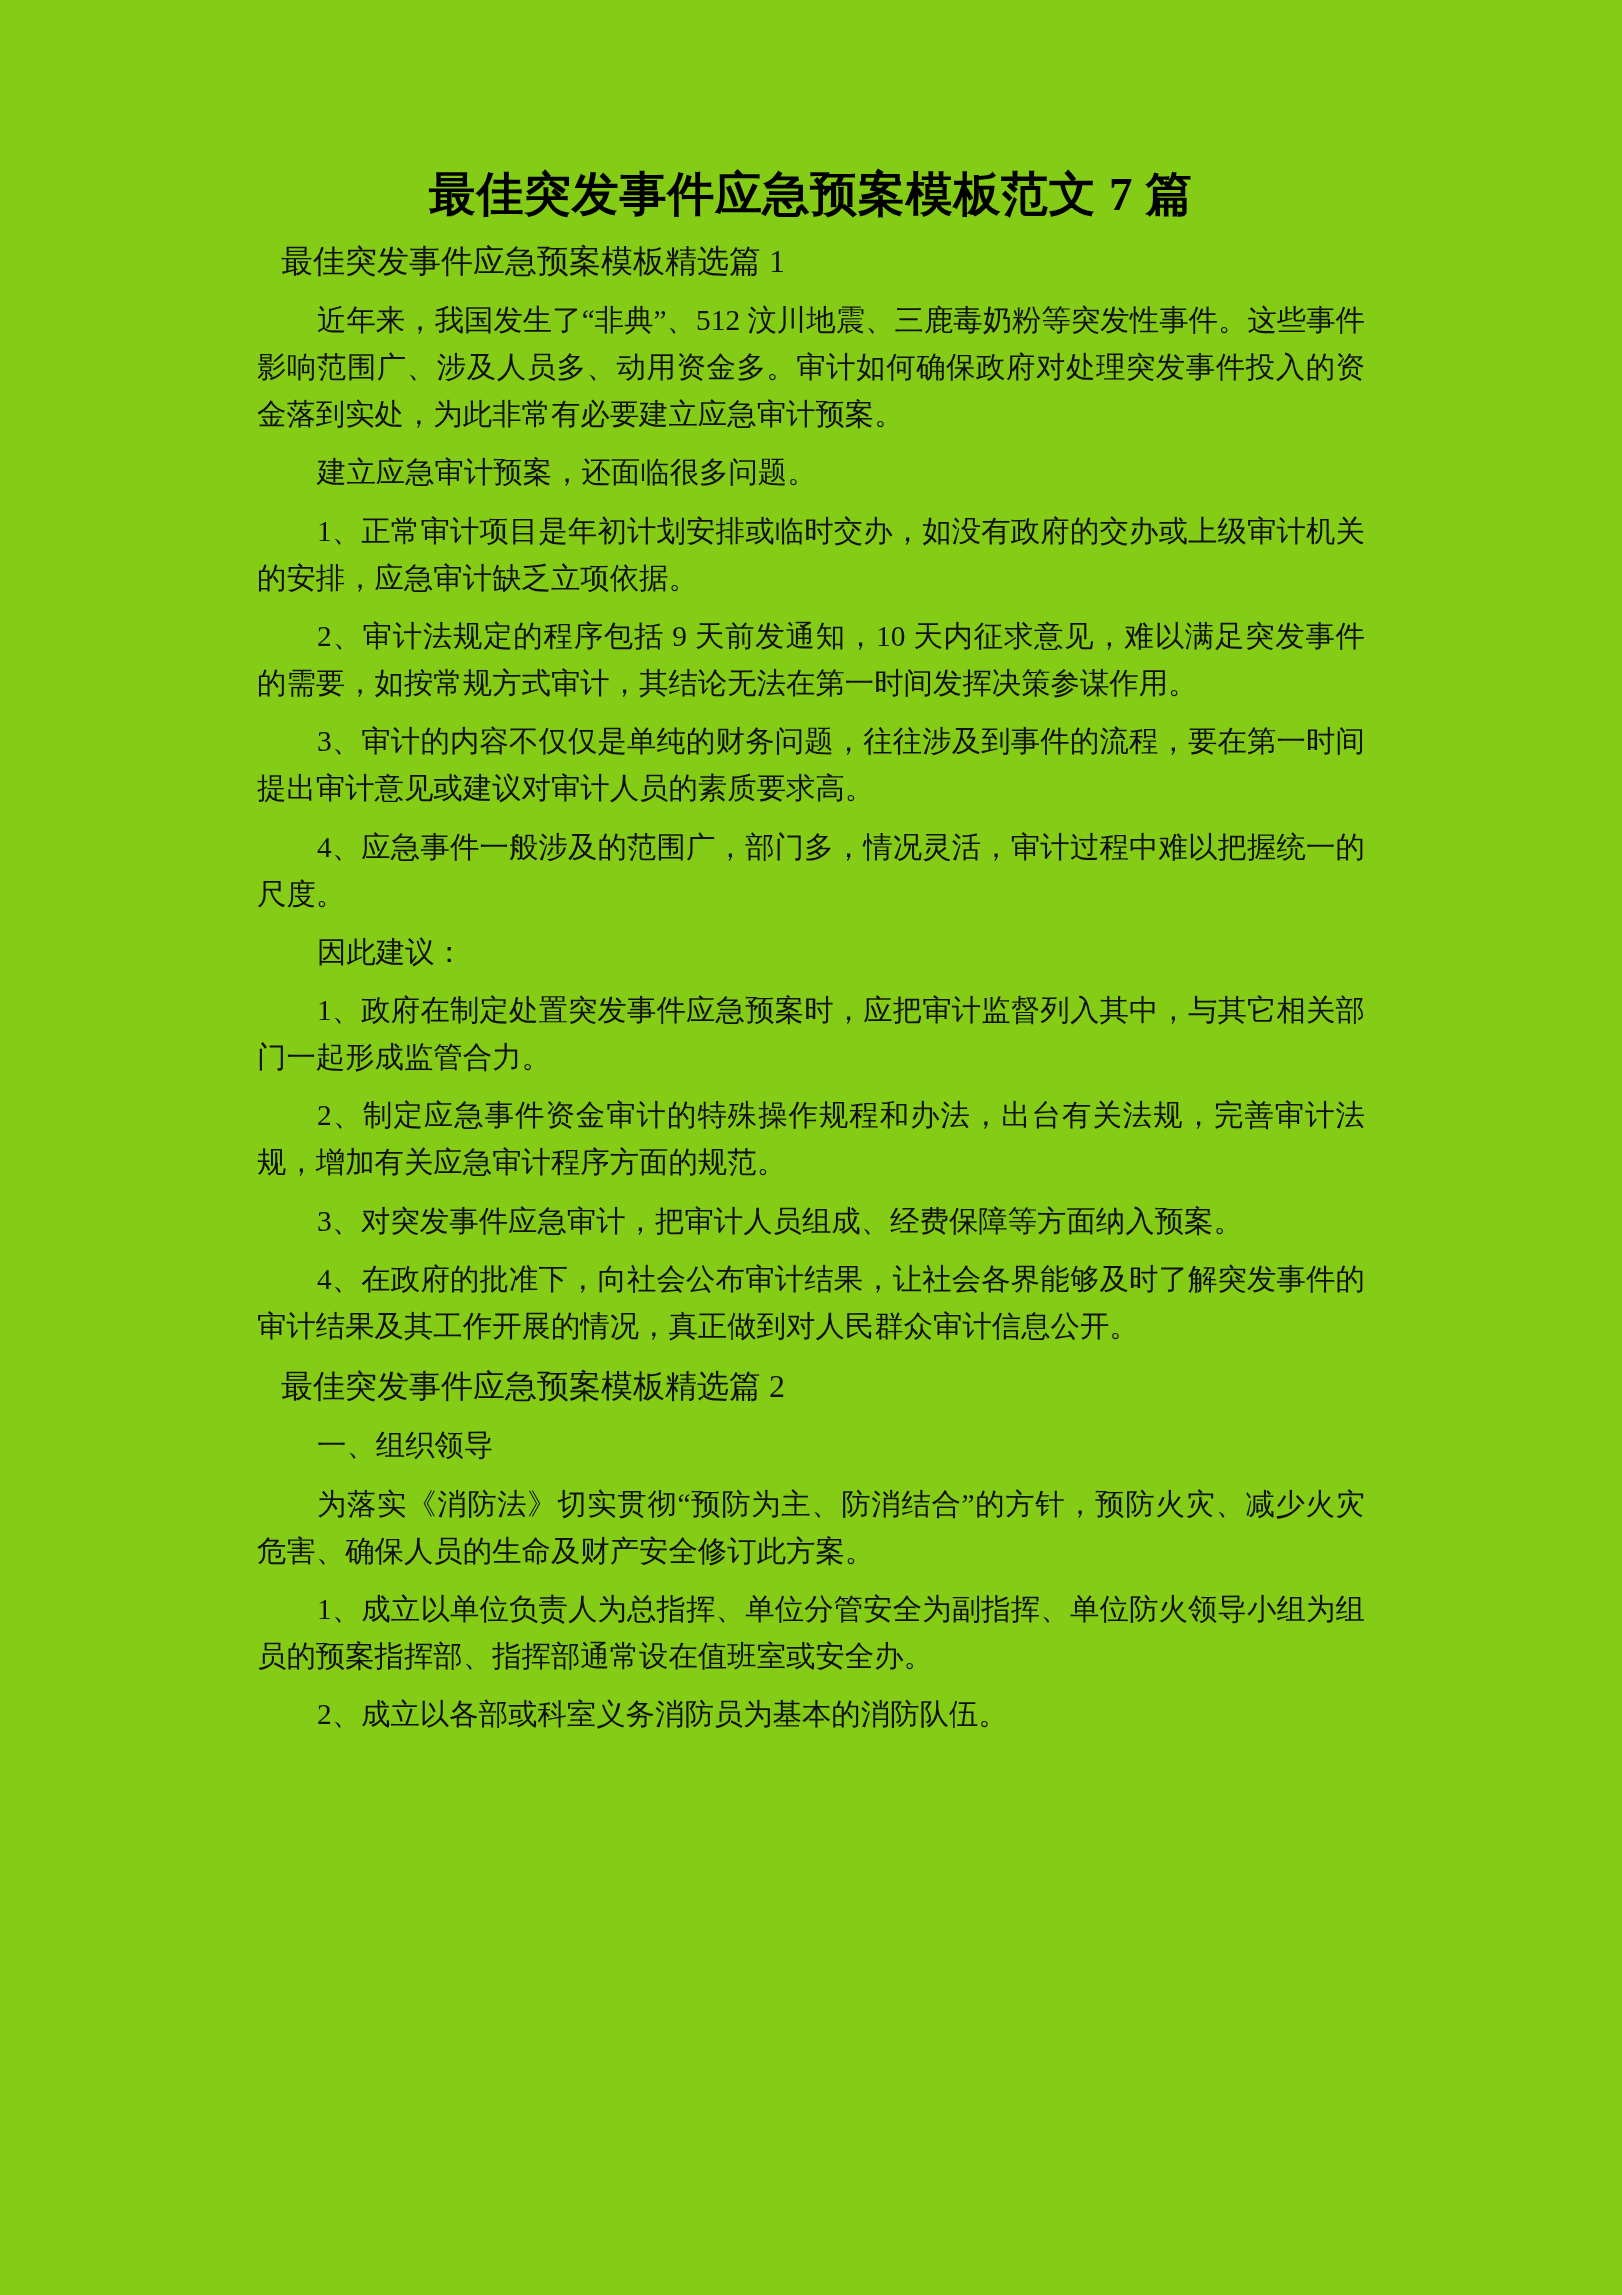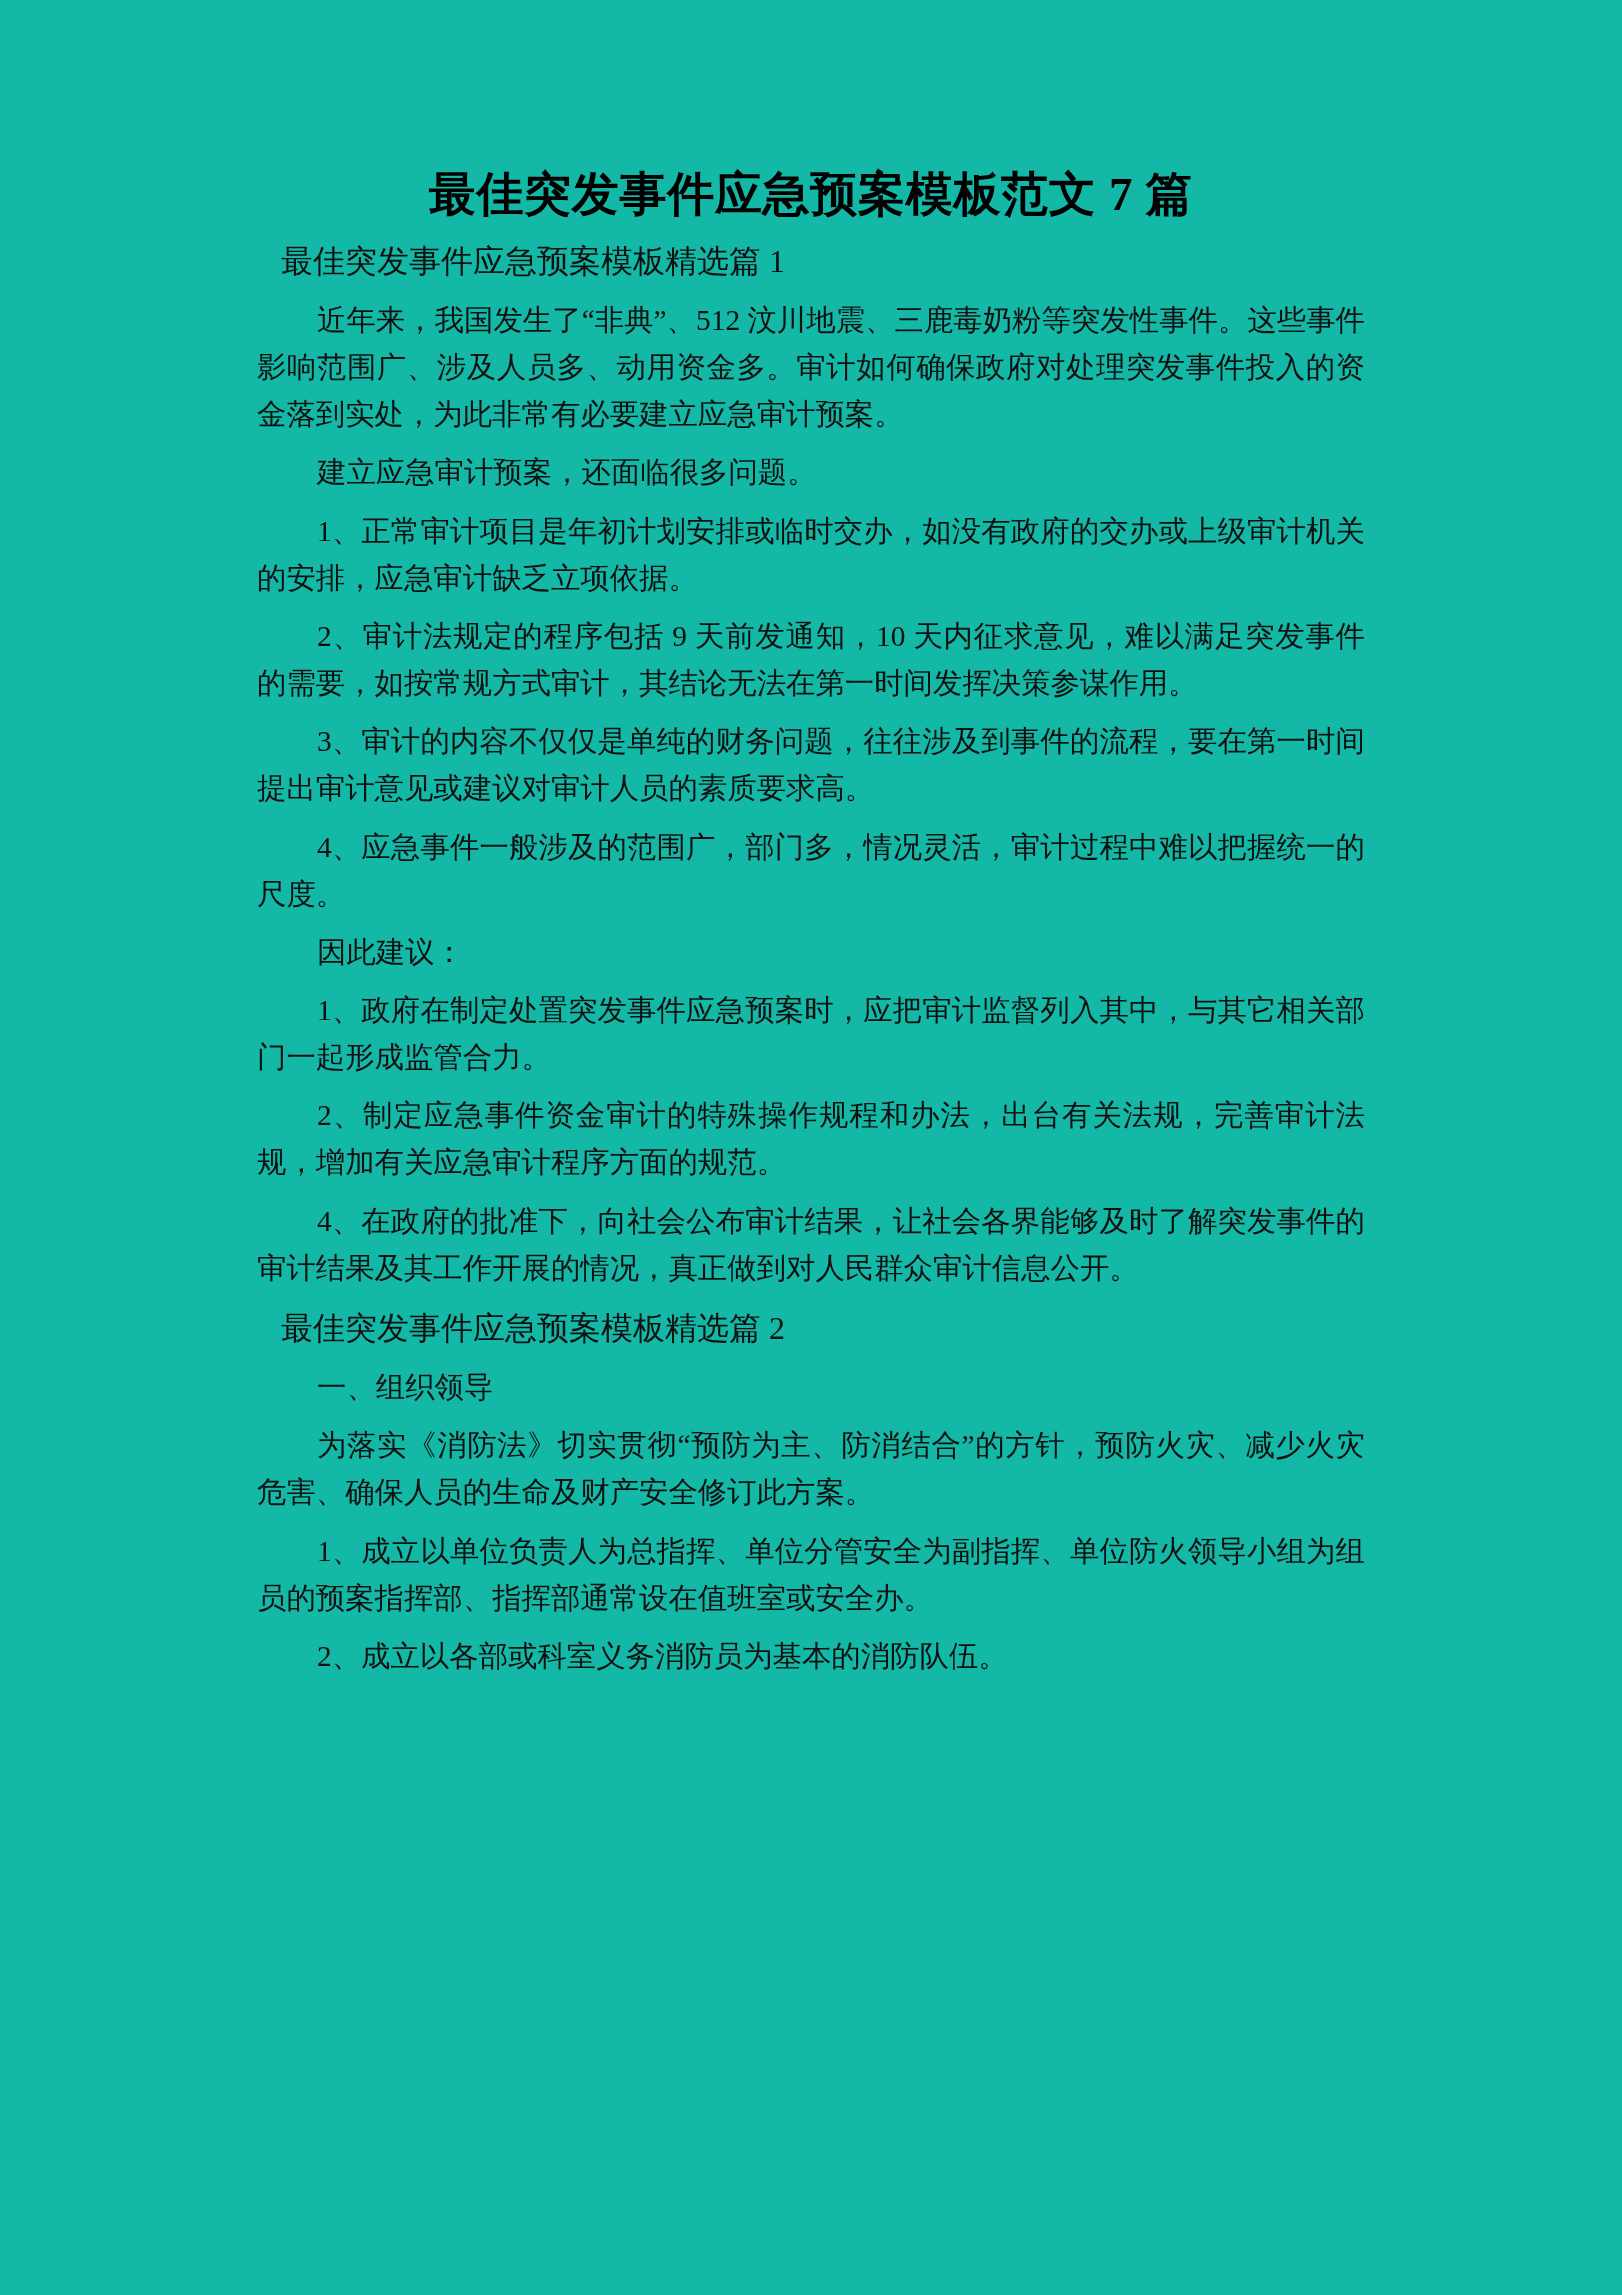--- a/index.html
+++ b/index.html
@@ -4,21 +4,21 @@
 <style>
   html, body {
     margin: 0;
     padding: 0;
     background: #ffffff;
   }
   .page {
     position: relative;
     width: 1623px;
     height: 2295px;
-    background: #14b8a6;
+    background: #84cc16;
     box-sizing: border-box;
     overflow: hidden;
     font-family: "Liberation Serif", "DejaVu Serif", serif;
     color: #0a0a0a;
   }
   .content {
     position: absolute;
     left: 251px;
     top: 164px;
     width: 1120px;
@@ -63,20 +63,21 @@
         <p class="section-label">最佳突发事件应急预案模板精选篇 1</p>
         <p class="para">近年来，我国发生了“非典”、512 汶川地震、三鹿毒奶粉等突发性事件。这些事件影响范围广、涉及人员多、动用资金多。审计如何确保政府对处理突发事件投入的资金落到实处，为此非常有必要建立应急审计预案。</p>
         <p class="para">建立应急审计预案，还面临很多问题。</p>
         <p class="para">1、正常审计项目是年初计划安排或临时交办，如没有政府的交办或上级审计机关的安排，应急审计缺乏立项依据。</p>
         <p class="para">2、审计法规定的程序包括 9 天前发通知，10 天内征求意见，难以满足突发事件的需要，如按常规方式审计，其结论无法在第一时间发挥决策参谋作用。</p>
         <p class="para">3、审计的内容不仅仅是单纯的财务问题，往往涉及到事件的流程，要在第一时间提出审计意见或建议对审计人员的素质要求高。</p>
         <p class="para">4、应急事件一般涉及的范围广，部门多，情况灵活，审计过程中难以把握统一的尺度。</p>
         <p class="para">因此建议：</p>
         <p class="para">1、政府在制定处置突发事件应急预案时，应把审计监督列入其中，与其它相关部门一起形成监管合力。</p>
         <p class="para">2、制定应急事件资金审计的特殊操作规程和办法，出台有关法规，完善审计法规，增加有关应急审计程序方面的规范。</p>
+        <p class="para">3、对突发事件应急审计，把审计人员组成、经费保障等方面纳入预案。</p>
         <p class="para">4、在政府的批准下，向社会公布审计结果，让社会各界能够及时了解突发事件的审计结果及其工作开展的情况，真正做到对人民群众审计信息公开。</p>
         <p class="section-label">最佳突发事件应急预案模板精选篇 2</p>
         <p class="para">一、组织领导</p>
         <p class="para">为落实《消防法》切实贯彻“预防为主、防消结合”的方针，预防火灾、减少火灾危害、确保人员的生命及财产安全修订此方案。</p>
         <p class="para">1、成立以单位负责人为总指挥、单位分管安全为副指挥、单位防火领导小组为组员的预案指挥部、指挥部通常设在值班室或安全办。</p>
         <p class="para">2、成立以各部或科室义务消防员为基本的消防队伍。</p>
       </div>
   </div>
 </div>
 

